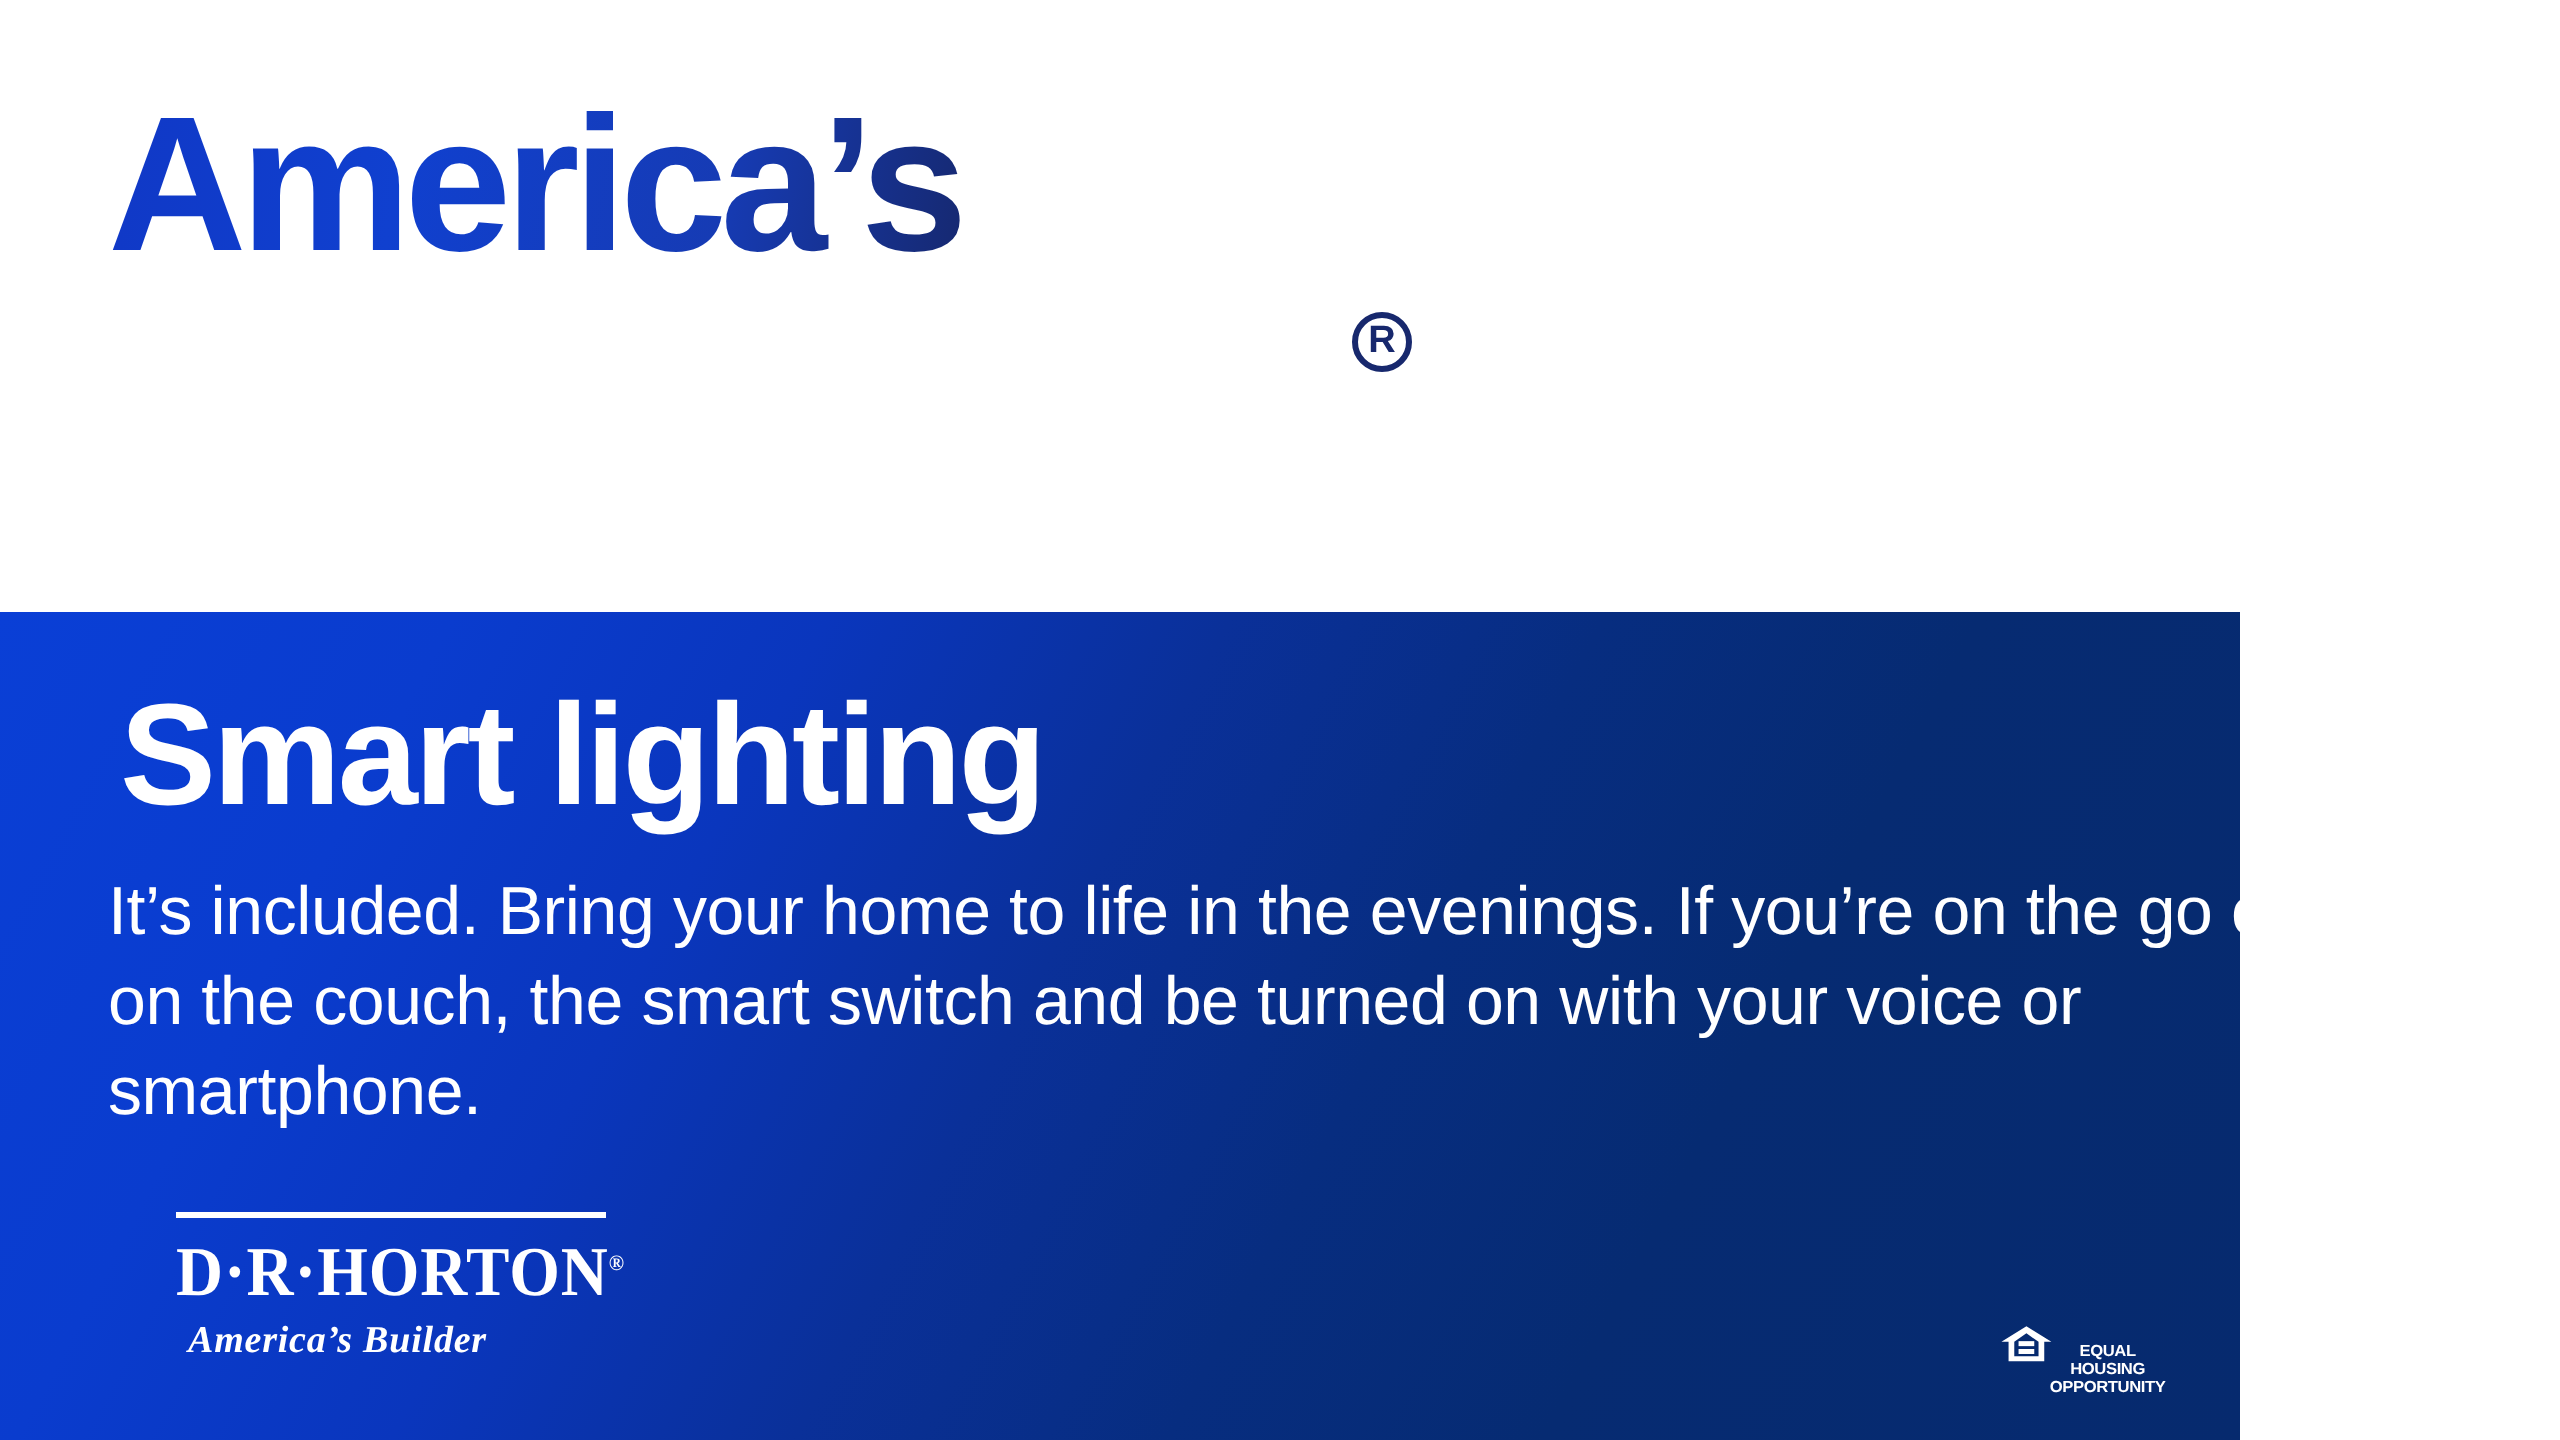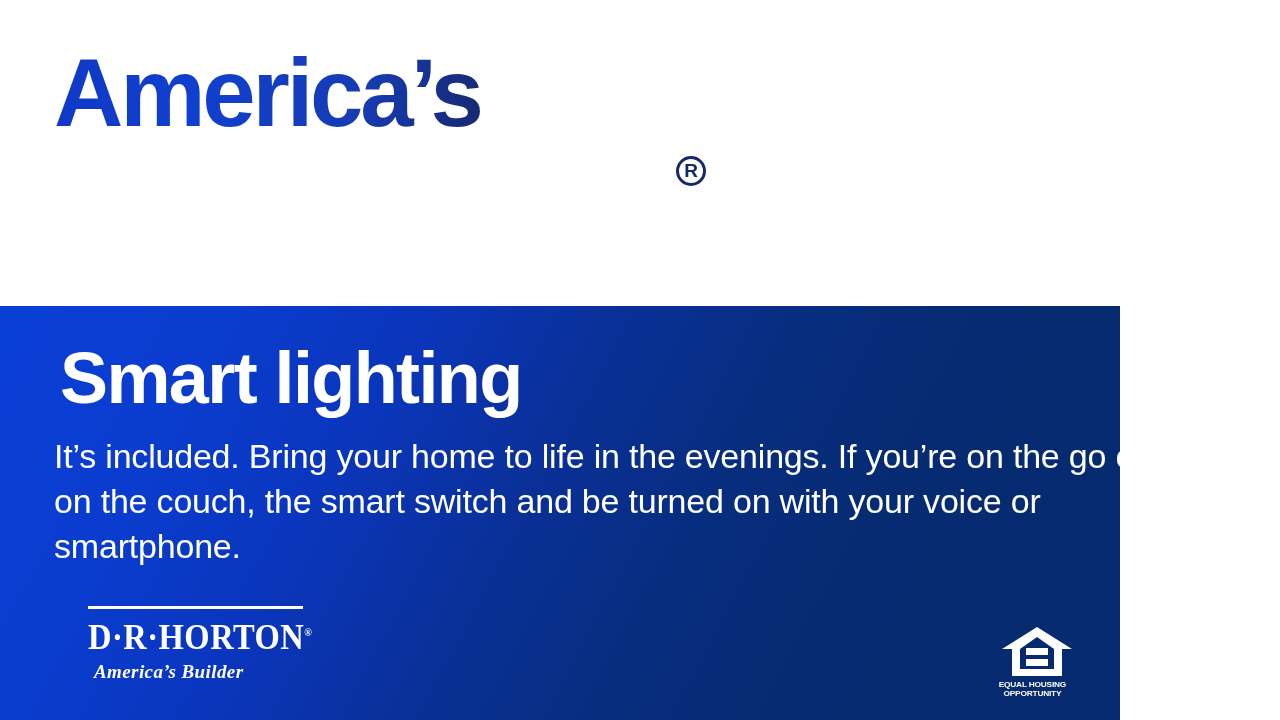--- a/index.html
+++ b/index.html
@@ -128,21 +128,21 @@
     margin-top:1px;
     margin-left:6px;
     white-space:nowrap;
   }
 
   
   .eho {
     position:absolute;
     right:38px; bottom:22px;
     width:82px;
-    display:flex; flex-direction:column; align-items:flex-start;
+    display:flex; flex-direction:row; align-items:flex-end;
   }
   .eho-mark { width:74px; height:52px; display:block; }
   .eho-text {
     margin-top:2px;
     color:#ffffff;
     font-family:"Liberation Sans", sans-serif;
     font-size:8px;
     font-weight:bold;
     line-height:9px;
     letter-spacing:-0.2px;

